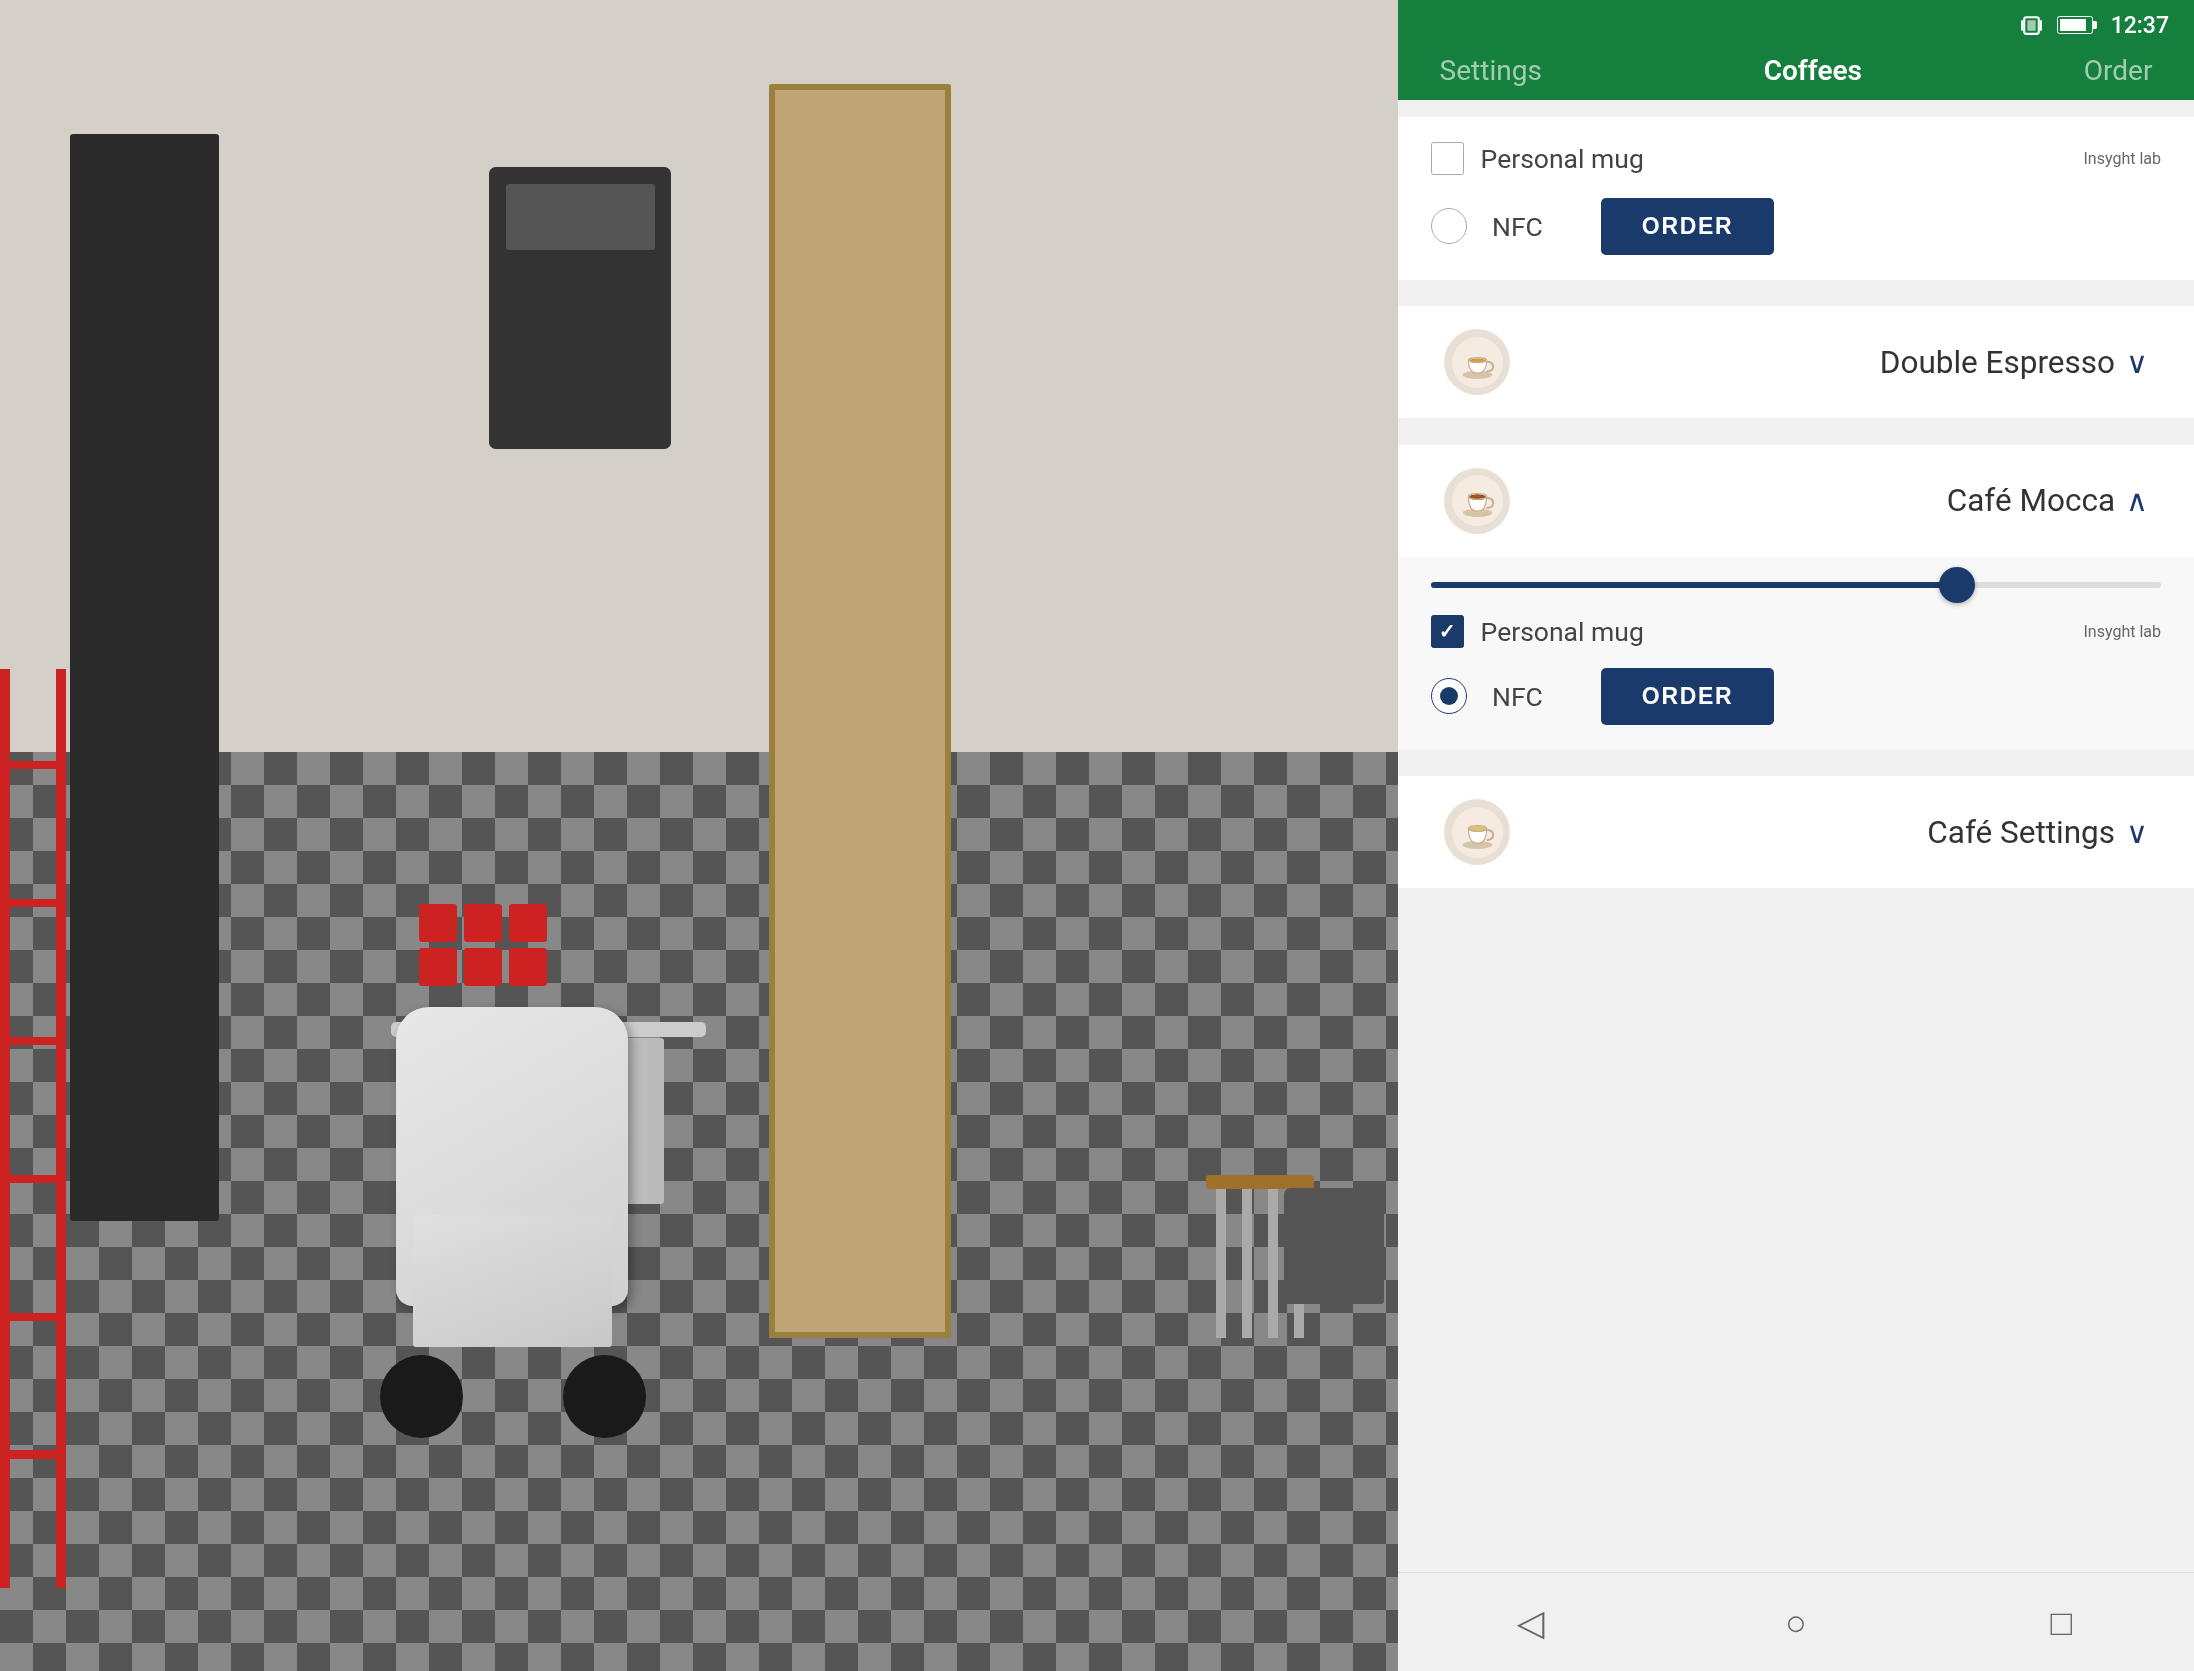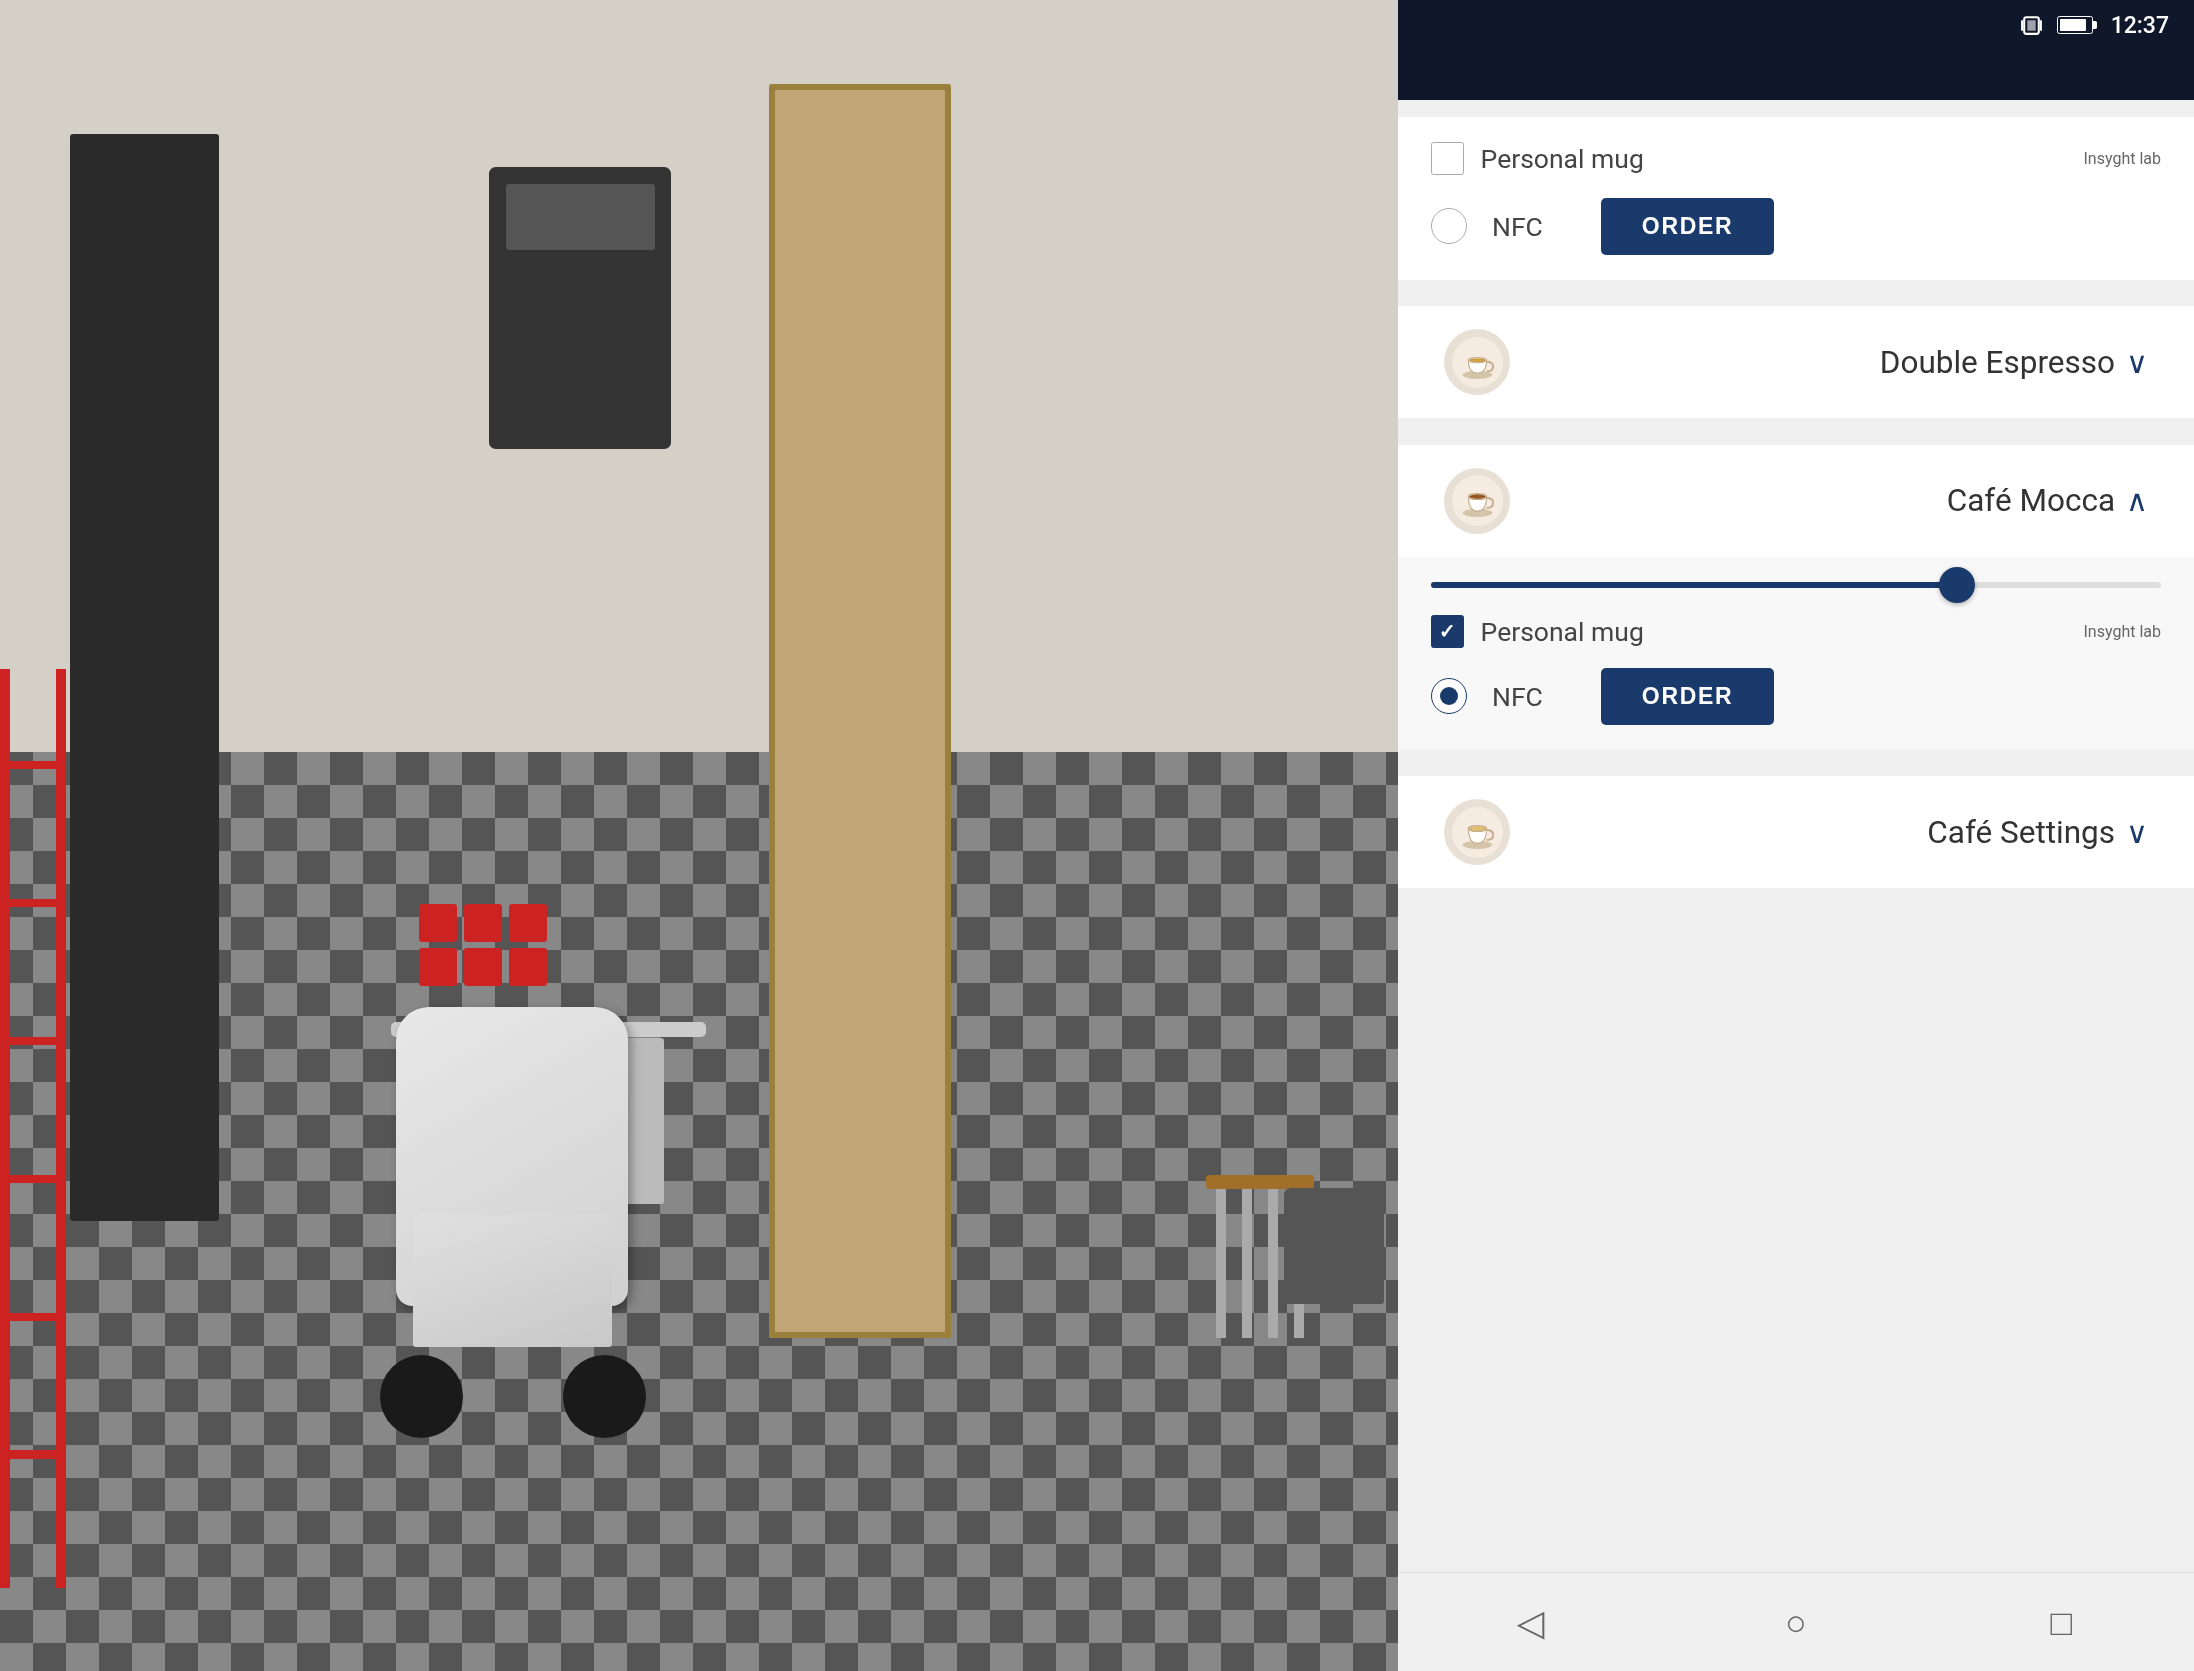--- a/index.html
+++ b/index.html
@@ -93,21 +93,21 @@
       width: 796px;
       height: 1672px;
       background: #f0f0f0;
       display: flex;
       flex-direction: column;
     }
 
     
     .nav-bar {
       height: 100px;
-      background: #0f172a;
+      background: #15803d;
       display: flex;
       align-items: center;
       justify-content: space-between;
       padding: 0 25px;
       flex-shrink: 0;
     }
 
     .nav-tab {
       color: rgba(255,255,255,0.6);
       font-size: 28px;
@@ -466,20 +466,25 @@
         <div class="battery-icon">
           <div class="battery-body">
             <div class="battery-fill"></div>
           </div>
           <div class="battery-tip"></div>
         </div>
 
         <span class="status-time">12:37</span>
       </div>
 
+      <div style="display:flex; width:100%; align-items:flex-end; padding-top:41px; justify-content:space-between;">
+        <span class="nav-tab">Settings</span>
+        <span class="nav-tab active">Coffees</span>
+        <span class="nav-tab">Order</span>
+      </div>
     </div>
   </div>
 
   <div class="content-area">
 
     <div class="coffee-card">
       <div class="top-card">
         <div class="personal-mug-row">
           <div class="personal-mug-left">
             <div class="checkbox"></div>

